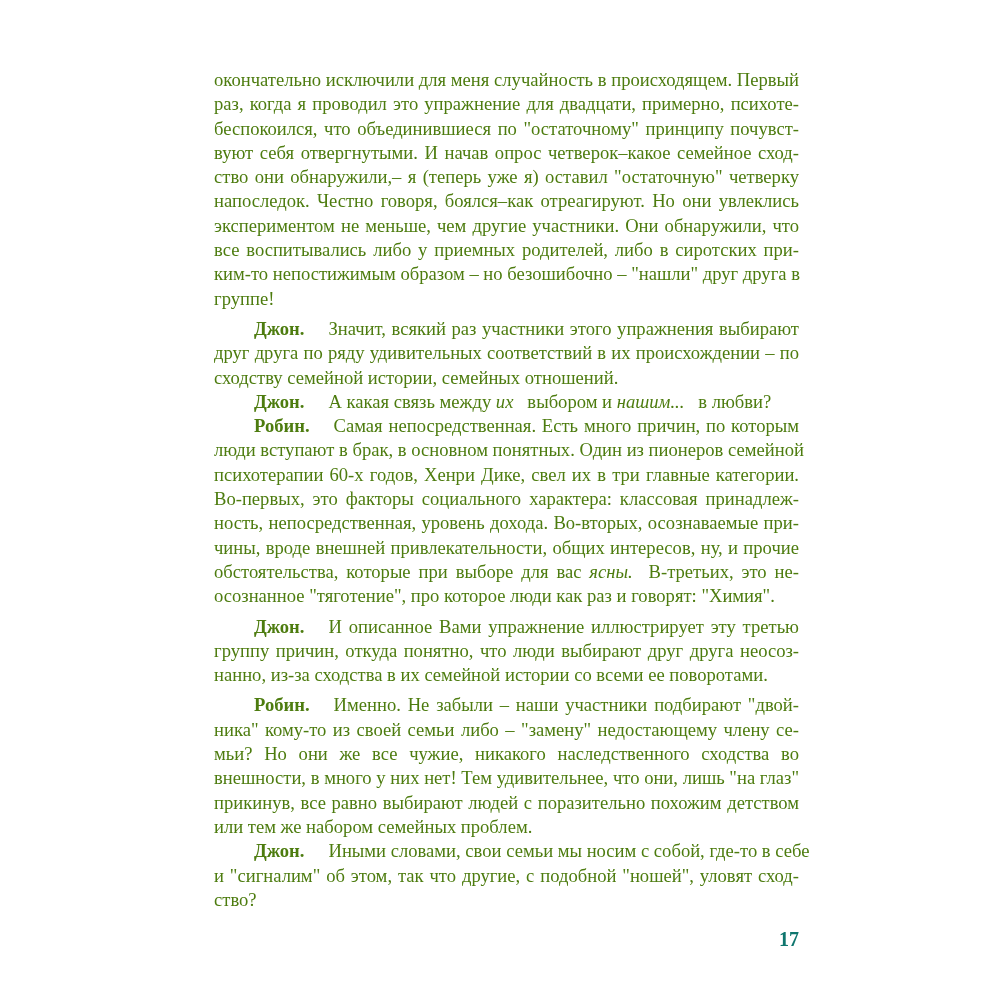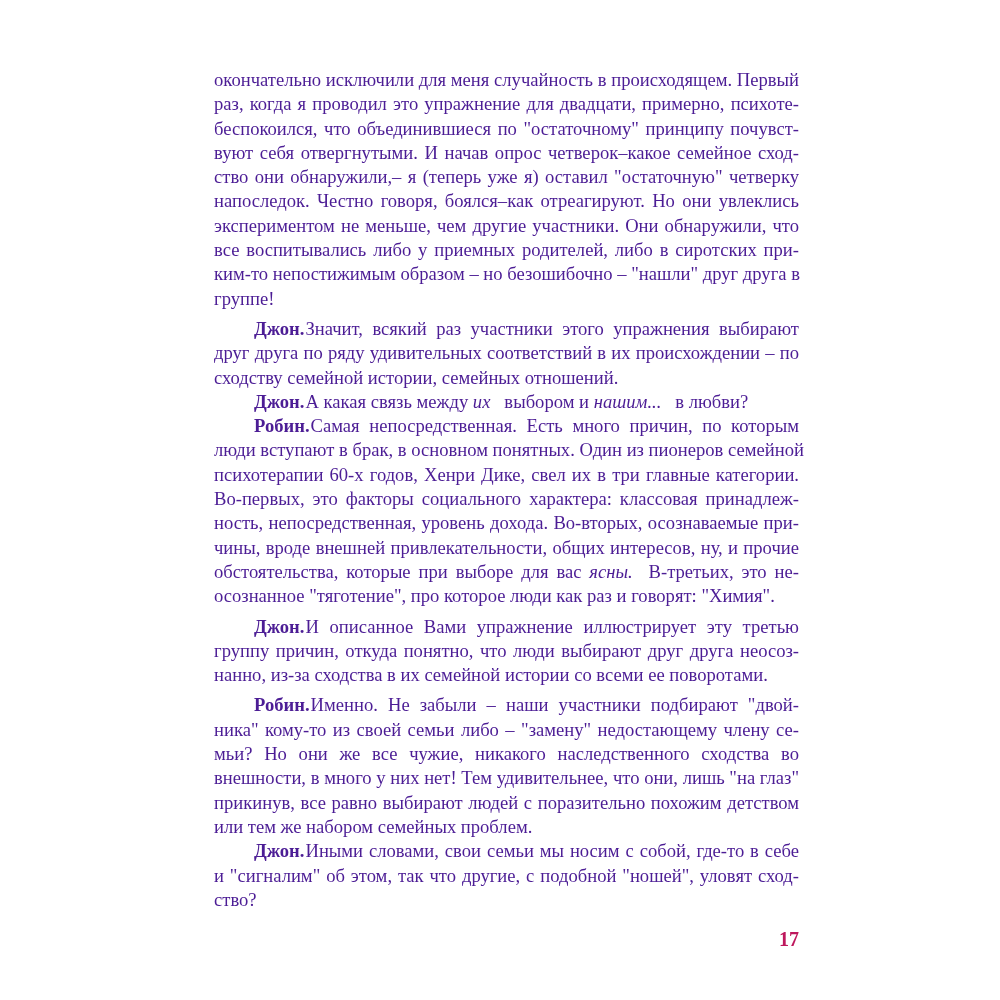--- a/index.html
+++ b/index.html
@@ -14,21 +14,21 @@
       overflow: hidden;
     }
     .page {
       position: absolute;
       left: 214px;
       top: 68px;
       width: 585px;
       font-family: "Liberation Serif", serif;
       font-size: 18.6px;
       line-height: 24.3px;
-      color: #4c1d95;
+      color: #4d7c0f;
       text-align: justify;
     }
     .para {
       margin: 0;
       text-indent: 0;
       text-align-last: auto;
     }
     .para.gap {
       margin-top: 6px;
     }
@@ -37,33 +37,33 @@
       text-align: justify;
       text-align-last: justify;
       white-space: nowrap;
       height: 24.3px;
     }
     .line.last {
       text-align-last: left;
     }
     .speaker {
       font-weight: bold;
-      margin-right: 1px;
+      margin-right: 24px;
     }
     .it {
       font-style: italic;
     }
     .page-number {
       position: absolute;
       right: 201px;
       top: 928px;
       font-family: "Liberation Serif", serif;
       font-weight: bold;
       font-size: 20px;
-      color: #be185d;
+      color: #0f766e;
     }
   </style>
 </head>
 <body>
 
 <div class="page">
 
   <div class="para">
     <span class="line">окончательно исключили для меня случайность в происходящем. Первый</span>
     <span class="line">раз, когда я проводил это упражнение для двадцати, примерно, психоте-</span>

